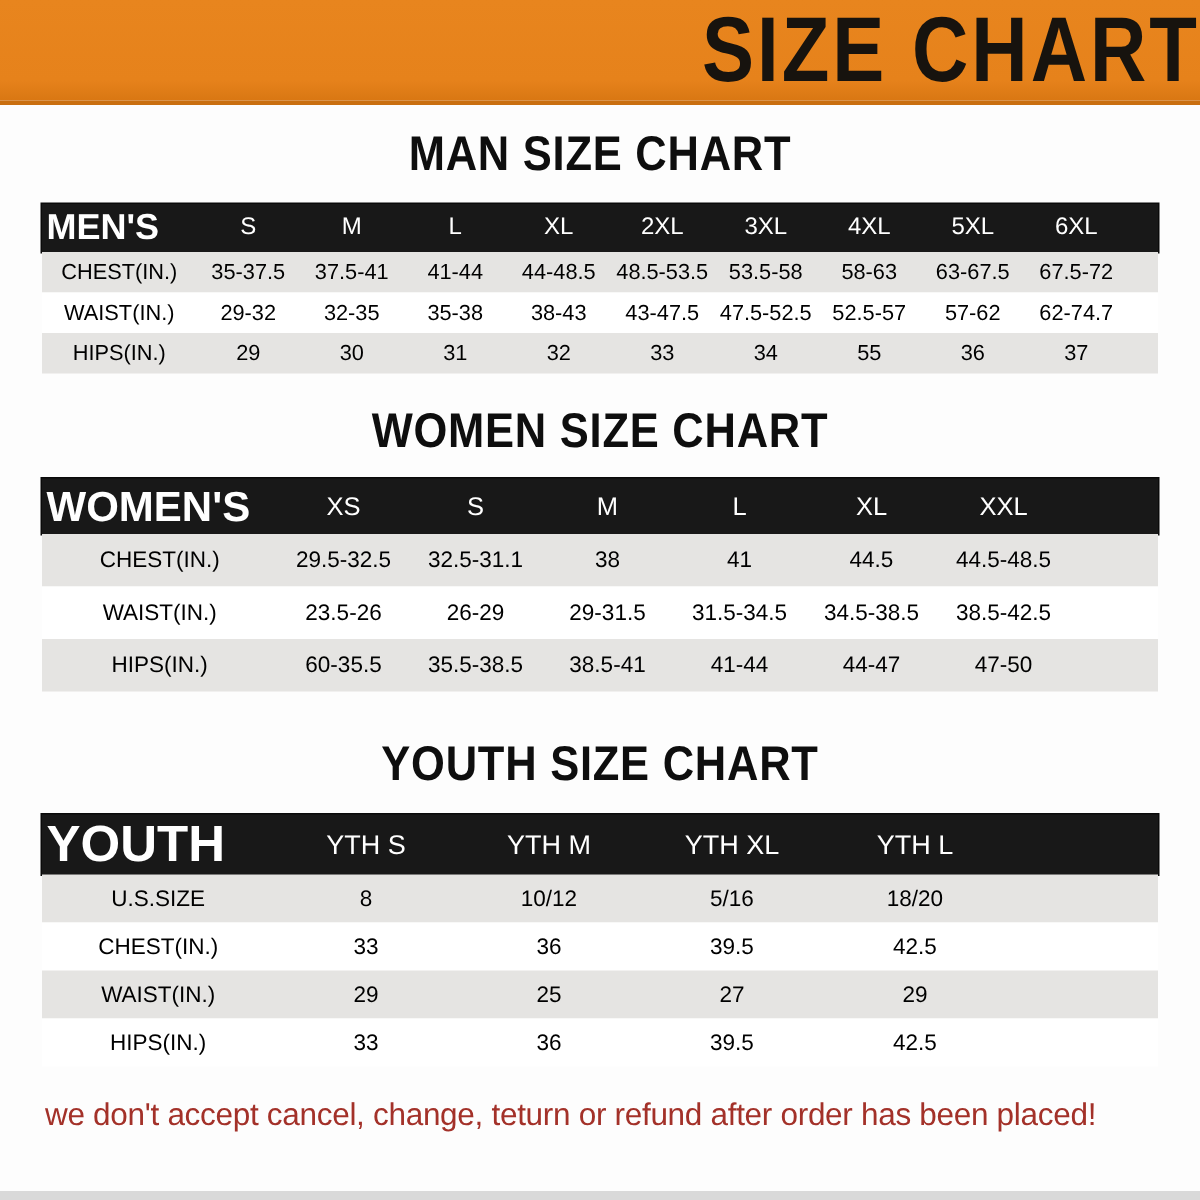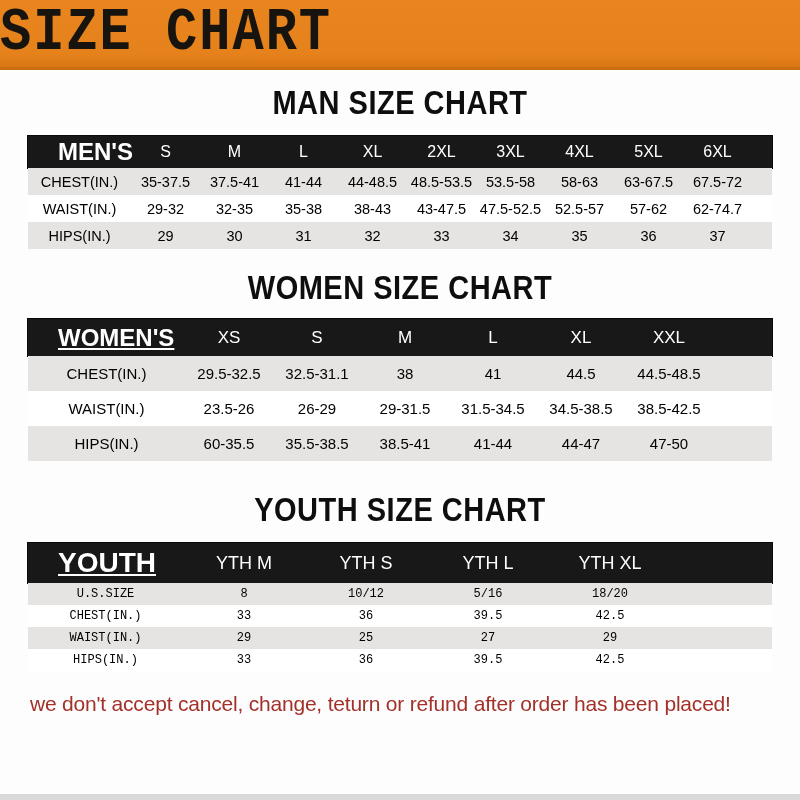--- a/index.html
+++ b/index.html
@@ -14,23 +14,22 @@
     width: 800px; height: 800px;
     background: #fdfdfd;
     overflow: hidden;
   }
 
   
   .banner {
     height: 70px;
     background: linear-gradient(180deg, var(--header-bg, #E8851E) 0%, #E6821B 80%, #D97713 100%);
     border-bottom: 3px solid #C96F10;
-    display: flex; align-items: center; justify-content: flex-start;
+    display: flex; align-items: center; justify-content: flex-end;
     box-sizing: border-box;
-    font-family: Liberation Mono, monospace;
   }
   .banner-title {
     font-size: 52px;
     font-weight: 700;
     letter-spacing: 2px;
     color: #17130e;
     transform: scaleY(1.18);
     white-space: nowrap;
   }
 
@@ -55,21 +54,21 @@
     margin: 0 auto;
   }
   .size-table .thead {
     display: flex; align-items: center;
     background: var(--bar-bg, #181818);
     color: #ffffff;
     box-shadow: 0 0 0 1px #0a0a0a;
   }
   .size-table .tlabel {
     box-sizing: border-box;
-    padding-left: 30px;
+    padding-left: 3px;
     font-weight: 700;
     white-space: nowrap;
   }
   .size-table .tcol {
     text-align: center;
     white-space: nowrap;
     box-sizing: border-box;
   }
   .size-table .trow {
     display: flex; align-items: center;
@@ -87,32 +86,32 @@
   .table-men { margin-top: 16px; }
   .table-men .thead { height: 32px; font-size: 16px; }
   .table-men .thead .tlabel { font-size: 24px; }
   .table-men .tlabel { width: 103px; }
   .table-men .tcol  { width: 69px; }
   .table-men .trow  { height: 27px; font-size: 14.5px; }
 
   
   .table-women { margin-top: 14px; }
   .table-women .thead { height: 37px; font-size: 17px; }
-  .table-women .thead .tlabel { font-size: 24px; text-decoration: underline; }
+  .table-women .thead .tlabel { font-size: 28px; }
   .table-women .tlabel { width: 157px; }
   .table-women .tcol  { width: 88px; }
   .table-women .trow  { height: 35px; font-size: 15px; }
 
   
   .table-youth { margin-top: 16px; }
   .table-youth .thead { height: 40px; font-size: 18px; }
-  .table-youth .thead .tlabel { font-size: 28px; text-decoration: underline; }
+  .table-youth .thead .tlabel { font-size: 34px; }
   .table-youth .tlabel { width: 155px; }
   .table-youth .tcol  { width: 122px; }
-  .table-youth .trow  { height: 22px; font-size: 12px; font-family: Liberation Mono, monospace; }
+  .table-youth .trow  { height: 32px; font-size: 15px; }
 
   
   .disclaimer {
     margin: 16px 0 0 30px;
     color: var(--disclaimer-text, #A33129);
     font-size: 21px;
     letter-spacing: -0.2px;
     line-height: 33px;
     font-weight: 400;
   }
@@ -172,21 +171,21 @@
         <span class="tcol">62-74.7</span>
       </div>
       <div class="trow alt">
         <span class="tlabel">HIPS(IN.)</span>
         <span class="tcol">29</span>
         <span class="tcol">30</span>
         <span class="tcol">31</span>
         <span class="tcol">32</span>
         <span class="tcol">33</span>
         <span class="tcol">34</span>
-        <span class="tcol">35</span>
+        <span class="tcol">55</span>
         <span class="tcol">36</span>
         <span class="tcol">37</span>
       </div>
     </div>
 
   <h2 class="section-heading heading-women">WOMEN SIZE CHART</h2>
   <div class="size-table table-women">
       <div class="thead">
         <span class="tlabel">WOMEN'S</span>
         <span class="tcol">XS</span>
@@ -222,24 +221,24 @@
         <span class="tcol">41-44</span>
         <span class="tcol">44-47</span>
         <span class="tcol">47-50</span>
       </div>
     </div>
 
   <h2 class="section-heading heading-youth">YOUTH SIZE CHART</h2>
   <div class="size-table table-youth">
       <div class="thead">
         <span class="tlabel">YOUTH</span>
+        <span class="tcol">YTH S</span>
         <span class="tcol">YTH M</span>
-        <span class="tcol">YTH S</span>
+        <span class="tcol">YTH XL</span>
         <span class="tcol">YTH L</span>
-        <span class="tcol">YTH XL</span>
       </div>
       <div class="trow alt">
         <span class="tlabel">U.S.SIZE</span>
         <span class="tcol">8</span>
         <span class="tcol">10/12</span>
         <span class="tcol">5/16</span>
         <span class="tcol">18/20</span>
       </div>
       <div class="trow">
         <span class="tlabel">CHEST(IN.)</span>

